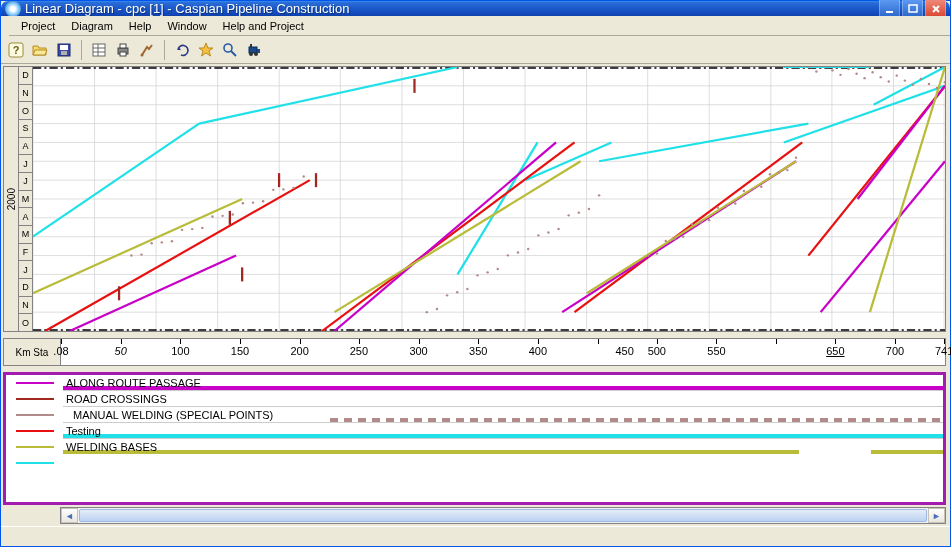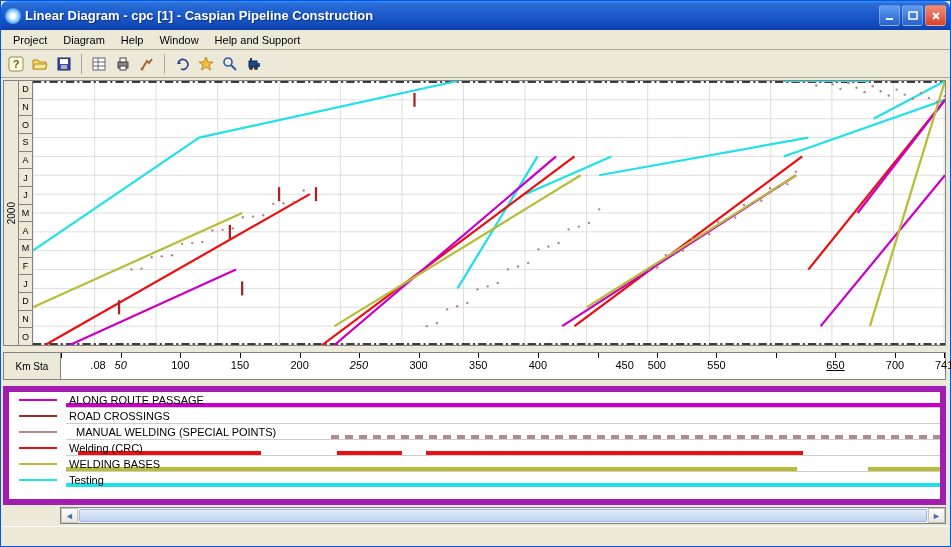--- a/index.html
+++ b/index.html
@@ -1,30 +1,30 @@
 <!DOCTYPE html>
 <html><head>
 <meta charset="utf-8">
 <style>
   * { box-sizing: border-box; margin: 0; padding: 0; }
   body { font-family: Tahoma, sans-serif; font-size: 11px; background: #ece9d8; width: 951px; height: 547px; overflow: hidden; }
   
   .window { width: 951px; height: 547px; border: 1px solid #0055ea; background: #ece9d8; display: flex; flex-direction: column; }
   
-  .titlebar { height: 29px; background: linear-gradient(to bottom, #3b91f7 0%, #2b6fd8 8%, #1e5dcd 40%, #1148b9 88%, #0e3fa5 100%); display: flex; align-items: center; padding: 0 4px; color: white; font-size: 13px; font-weight: bold; border-radius: 7px 7px 0 0; }
+  .titlebar { height: 15px; background: linear-gradient(to bottom, #3b91f7 0%, #2b6fd8 8%, #1e5dcd 40%, #1148b9 88%, #0e3fa5 100%); display: flex; align-items: center; padding: 0 4px; color: white; font-size: 13px; font-weight: normal; border-radius: 7px 7px 0 0; }
   .titlebar-icon { width: 16px; height: 16px; margin-right: 4px; background: radial-gradient(circle, #fff 20%, #8cf 50%, #05a 100%); border-radius: 50%; }
   .titlebar-text { flex: 1; text-shadow: 1px 1px 1px rgba(0,0,0,0.4); }
   .win-controls { display: flex; gap: 2px; }
   .win-btn { width: 21px; height: 21px; border-radius: 3px; border: 1px solid #fff4; display: flex; align-items: center; justify-content: center; color: white; font-weight: bold; font-size: 12px; }
   .win-btn.min { background: linear-gradient(to bottom, #5f9cf5, #2863c8); }
   .win-btn.max { background: linear-gradient(to bottom, #5f9cf5, #2863c8); }
   .win-btn.close { background: linear-gradient(to bottom, #f08b7a, #d8432c); }
   .win-btn svg { width: 12px; height: 12px; }
   
-  .menubar { height: 20px; background: #ece9d8; display: flex; align-items: center; padding: 0 4px; border-bottom: 1px solid #aca899; }
+  .menubar { height: 20px; background: #ece9d8; display: flex; align-items: center; padding: 0 4px; border-bottom: 1px solid #aca899; margin-left: 8px; }
   .menu-item { padding: 2px 8px; cursor: default; }
   
   .toolbar { height: 28px; background: #ece9d8; display: flex; align-items: center; padding: 0 4px; border-bottom: 1px solid #aca899; gap: 2px; }
   .tool-btn { width: 22px; height: 22px; display: flex; align-items: center; justify-content: center; border: 1px solid transparent; }
   .tool-sep { width: 1px; height: 20px; background: #aca899; margin: 0 4px; }
   
   .content { flex: 1; display: flex; flex-direction: column; background: #ece9d8; padding: 2px 4px 2px 2px; min-height: 0; }
   
   .chart-area { height: 266px; display: flex; border: 1px solid #848284; background: white; }
   .y-axis-outer { width: 15px; background: #ece9d8; display: flex; align-items: center; justify-content: center; border-right: 1px solid #848284; }
@@ -35,21 +35,21 @@
   .chart-canvas { flex: 1; position: relative; overflow: hidden; }
   
   .spacer-row { height: 6px; }
   
   .x-axis-area { height: 28px; display: flex; border: 1px solid #848284; background: white; }
   .x-axis-label { width: 57px; background: #ece9d8; display: flex; align-items: center; justify-content: center; font-size: 10px; border-right: 1px solid #848284; }
   .x-ticks { flex: 1; position: relative; }
   .x-tick-line { position: absolute; top: 0; width: 1px; height: 5px; background: #000; }
   .x-tick-label { position: absolute; top: 6px; transform: translateX(-50%); }
   
-  .legend-area { flex: 1; display: flex; border: 6px solid #a21caf; background: white; min-height: 0; overflow: hidden; position: relative; }
+  .legend-area { flex: 1; display: flex; border: 3px solid #a21caf; background: white; min-height: 0; overflow: hidden; position: relative; }
   .legend-key-col { width: 57px; background: white; border-right: 0px solid #848284; display: flex; flex-direction: column; }
   .legend-key { height: 16px; display: flex; align-items: center; justify-content: center; }
   .legend-key-line { width: 38px; height: 2px; }
   .legend-list { flex: 1; display: flex; flex-direction: column; position: relative; }
   .legend-row { height: 16px; font-size: 11px; padding-left: 3px; border-bottom: 1px solid #ccc; display: flex; align-items: center; position: relative; overflow: visible;}
   .legend-row:last-child { border-bottom: none; }
   .legend-band { position: absolute; height: 4px; top: 11px; left: 0; }
   
   .hscroll { height: 17px; display: flex; border: 1px solid #848284; background: #ece9d8; margin-top: 2px; margin-left: 57px; }
   .hscroll-btn { width: 17px; height: 15px; background: linear-gradient(to bottom,#fefefe,#e9e7df); border: 1px solid #c6c3b6; display: flex; align-items: center; justify-content: center; font-size: 9px; color: #4a6fb5; }
@@ -83,21 +83,21 @@
           </svg>
       </div>
     </div>
   </div>
 
   <div class="menubar">
     <div class="menu-item">Project</div>
     <div class="menu-item">Diagram</div>
     <div class="menu-item">Help</div>
     <div class="menu-item">Window</div>
-    <div class="menu-item">Help and Support</div>
+    <div class="menu-item">Help and Project</div>
   </div>
 
   <div class="toolbar">
     <div class="tool-btn">
       <svg width="16" height="16" viewBox="0 0 16 16">
           <rect x="1" y="1" width="14" height="14" rx="2" fill="#fffbe0" stroke="#9a8b3c"></rect>
           <text x="8" y="12" font-size="11" text-anchor="middle" fill="#6a5c1c" font-weight="bold">?</text>
         </svg>
     </div>
     <div class="tool-btn">
@@ -324,31 +324,31 @@
           </svg>
       </div>
     </div>
 
     <div class="spacer-row"></div>
 
     <div class="x-axis-area">
       <div class="x-axis-label">Km Sta</div>
       <div class="x-ticks" id="x-ticks">
           <div class="x-tick-line" style="left: 0%;"></div>
-          <div class="x-tick-label" style="left: 0%; margin-left: 37px;">.08</div>
+          <div class="x-tick-label" style="left: 0%;">.08</div>
           <div class="x-tick-line" style="left: 6.75%;"></div>
           <div class="x-tick-label" style="left: 6.75%; font-style: italic;">50</div>
           <div class="x-tick-line" style="left: 13.5%;"></div>
           <div class="x-tick-label" style="left: 13.5%;">100</div>
           <div class="x-tick-line" style="left: 20.25%;"></div>
           <div class="x-tick-label" style="left: 20.25%;">150</div>
           <div class="x-tick-line" style="left: 27%;"></div>
           <div class="x-tick-label" style="left: 27%;">200</div>
           <div class="x-tick-line" style="left: 33.7%;"></div>
-          <div class="x-tick-label" style="left: 33.7%; font-style: italic;">250</div>
+          <div class="x-tick-label" style="left: 33.7%;">250</div>
           <div class="x-tick-line" style="left: 40.45%;"></div>
           <div class="x-tick-label" style="left: 40.45%;">300</div>
           <div class="x-tick-line" style="left: 47.2%;"></div>
           <div class="x-tick-label" style="left: 47.2%;">350</div>
           <div class="x-tick-line" style="left: 53.95%;"></div>
           <div class="x-tick-label" style="left: 53.95%;">400</div>
           <div class="x-tick-line" style="left: 60.7%;"></div>
           <div class="x-tick-label" style="left: 60.7%; margin-left: 27px;">450</div>
           <div class="x-tick-line" style="left: 67.4%;"></div>
           <div class="x-tick-label" style="left: 67.4%;">500</div>
@@ -394,34 +394,28 @@
             <div class="legend-band" style="left: -0.0107973%; width: 100.011%; background: rgb(200, 0, 200);"></div>
           </div>
           <div class="legend-row">
             <span style="position: relative; z-index: 2; background: transparent;">ROAD CROSSINGS</span>
           </div>
           <div class="legend-row">
             <span style="position: relative; z-index: 2; background: transparent; padding-left: 7px;">MANUAL WELDING (SPECIAL POINTS)</span>
             <div class="legend-band" style="left: 30.3569%; width: 69.6431%; background: repeating-linear-gradient(to right, rgb(178, 138, 138) 0px, rgb(178, 138, 138) 8px, transparent 8px, transparent 14px);"></div>
           </div>
           <div class="legend-row">
-            <span style="position: relative; z-index: 2; background: transparent;">Welding (CRC)</span>
-            <div class="legend-band" style="left: 1.33888%; width: 83.0049%; background: rgb(232, 16, 16);"></div>
-            <div class="legend-band" style="left: 22.2588%; width: 8.77288%; background: white;"></div>
-            <div class="legend-band" style="left: 38.4549%; width: 2.69935%; background: white;"></div>
+            <span style="position: relative; z-index: 2; background: transparent;">Testing</span>
+            <div class="legend-band" style="left: -0.0107973%; width: 100.011%; background: rgb(32, 224, 232);"></div>
           </div>
           <div class="legend-row">
             <span style="position: relative; z-index: 2; background: transparent;">WELDING BASES</span>
             <div class="legend-band" style="left: -0.0107973%; width: 83.6797%; background: rgb(184, 188, 56);"></div>
             <div class="legend-band" style="left: 91.767%; width: 8.23301%; background: rgb(184, 188, 56);"></div>
           </div>
-          <div class="legend-row">
-            <span style="position: relative; z-index: 2; background: transparent;">Testing</span>
-            <div class="legend-band" style="left: -0.0107973%; width: 100.011%; background: rgb(32, 224, 232);"></div>
-          </div>
         </div>
     </div>
 
     <div class="hscroll">
       <div class="hscroll-btn">◄</div>
       <div class="hscroll-track">
         <div class="hscroll-thumb"></div>
       </div>
       <div class="hscroll-btn">►</div>
     </div>

